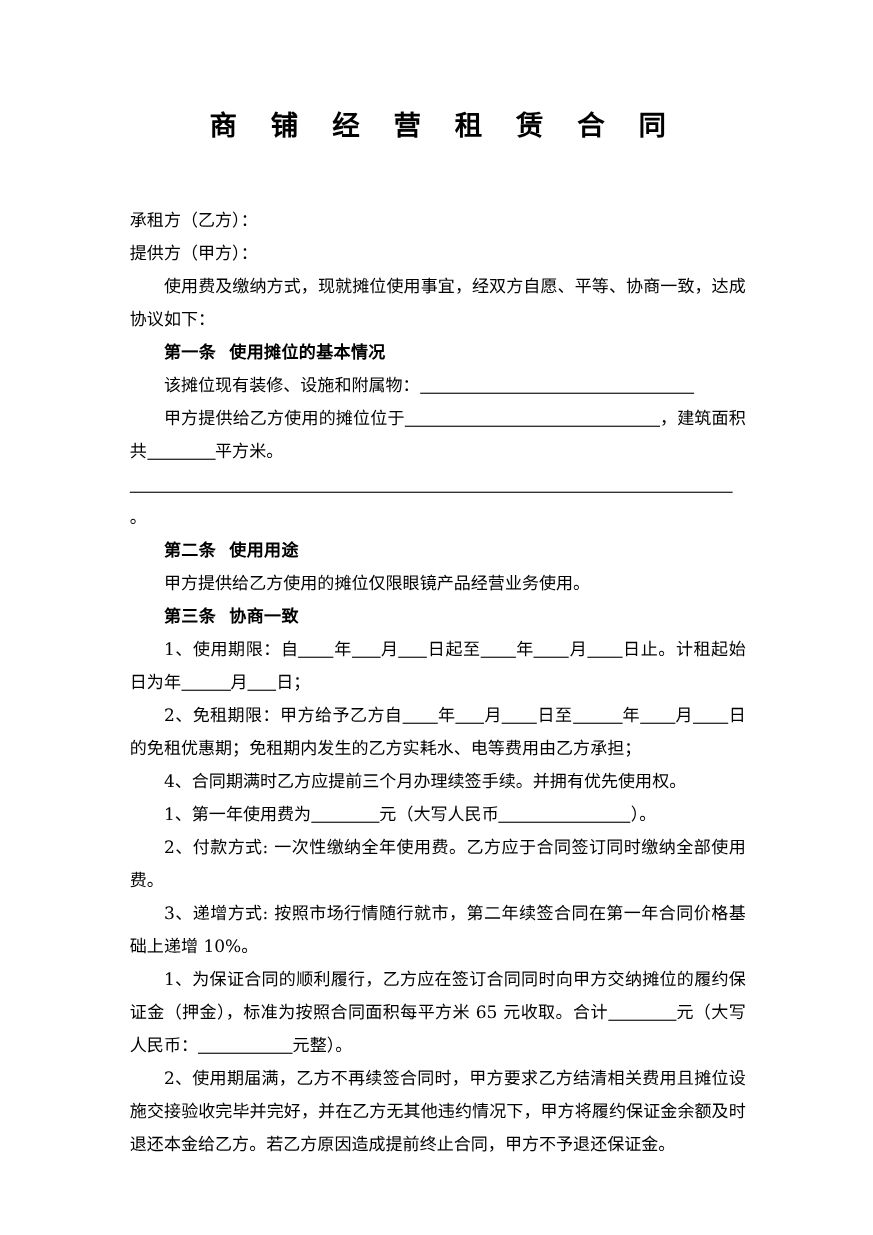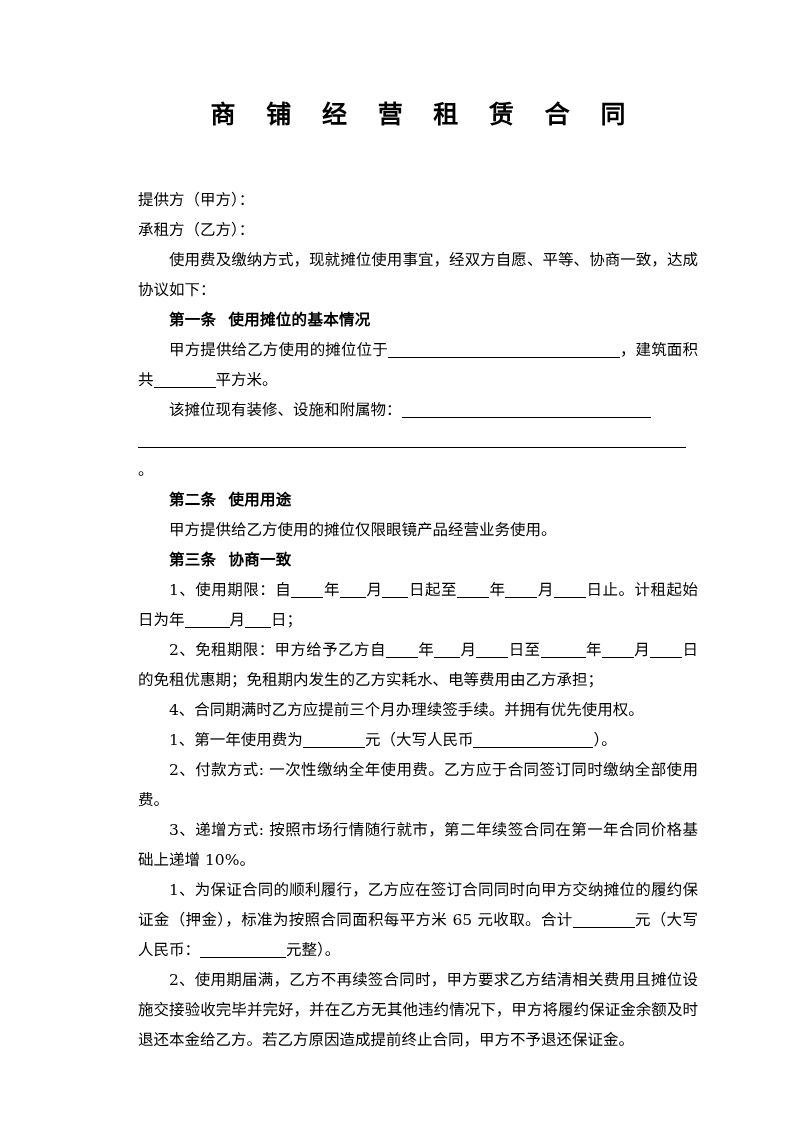--- a/index.html
+++ b/index.html
@@ -19,21 +19,20 @@
     margin: 0 auto;
     background: #ffffff;
     overflow: hidden;
     box-sizing: border-box;
   }
   .content {
     position: absolute;
     left: 118px;
     top: 0;
     width: 560px;
-    margin-left: 20px;
   }
   .doc-title {
     text-align: center;
     font-size: 25px;
     font-weight: bold;
     letter-spacing: 11px;
     padding-left: 11px;
     margin: 0;
     padding-top: 100px;
     line-height: 1.2;
@@ -101,31 +100,31 @@
 </style>
 </head>
 <body>
 
 <div class="page">
   <div class="content">
 
     <h1 class="doc-title">商 铺 经 营 租 赁 合 同</h1>
 
     <div class="party-block">
+      <p class="line">承租方（乙方）：</p>
       <p class="line">提供方（甲方）：</p>
-      <p class="line">承租方（乙方）：</p>
     </div>
 
     <p class="para">使用费及缴纳方式，现就摊位使用事宜，经双方自愿、平等、协商一致，达成协议如下：</p>
 
     <p class="line heading"><span>第一条</span><span class="gap"></span><span>使用摊位的基本情况</span></p>
 
+    <p class="para"><span>该摊位现有装修、设施和附属物：</span><span class="blank b-attach"></span></p>
+
     <p class="para"><span>甲方提供给乙方使用的摊位位于</span><span class="blank b-addr"></span><span>，建</span><span>筑面积共</span><span class="blank b-l"></span><span>平方米。</span></p>
-
-    <p class="para"><span>该摊位现有装修、设施和附属物：</span><span class="blank b-attach"></span></p>
     <p class="fullrow"><span class="b-wide"></span><span>。</span></p>
 
     <p class="line heading"><span>第二条</span><span class="gap"></span><span>使用用途</span></p>
     <p class="para">甲方提供给乙方使用的摊位仅限眼镜产品经营业务使用。</p>
 
     <p class="line heading"><span>第三条</span><span class="gap"></span><span>协商一致</span></p>
 
     <p class="para"><span>1、使用期限：自</span><span class="blank b-sm"></span><span>年</span><span class="blank b-s"></span><span>月</span><span class="blank b-s"></span><span>日起至</span><span class="blank b-sm"></span><span>年</span><span class="blank b-sm"></span><span>月</span><span class="blank b-sm"></span><span>日止。计租起始日为</span><span>年</span><span class="blank b-m"></span><span>月</span><span class="blank b-s"></span><span>日；</span></p>
 
     <p class="para"><span>2、免租期限：甲方给予乙方自</span><span class="blank b-sm"></span><span>年</span><span class="blank b-s"></span><span>月</span><span class="blank b-sm"></span><span>日至</span><span class="blank b-m"></span><span>年</span><span class="blank b-sm"></span><span>月</span><span class="blank b-sm"></span><span>日的免租</span><span>优惠期；免租期内发生的乙方实耗水、电等费用由乙方承担；</span></p>

